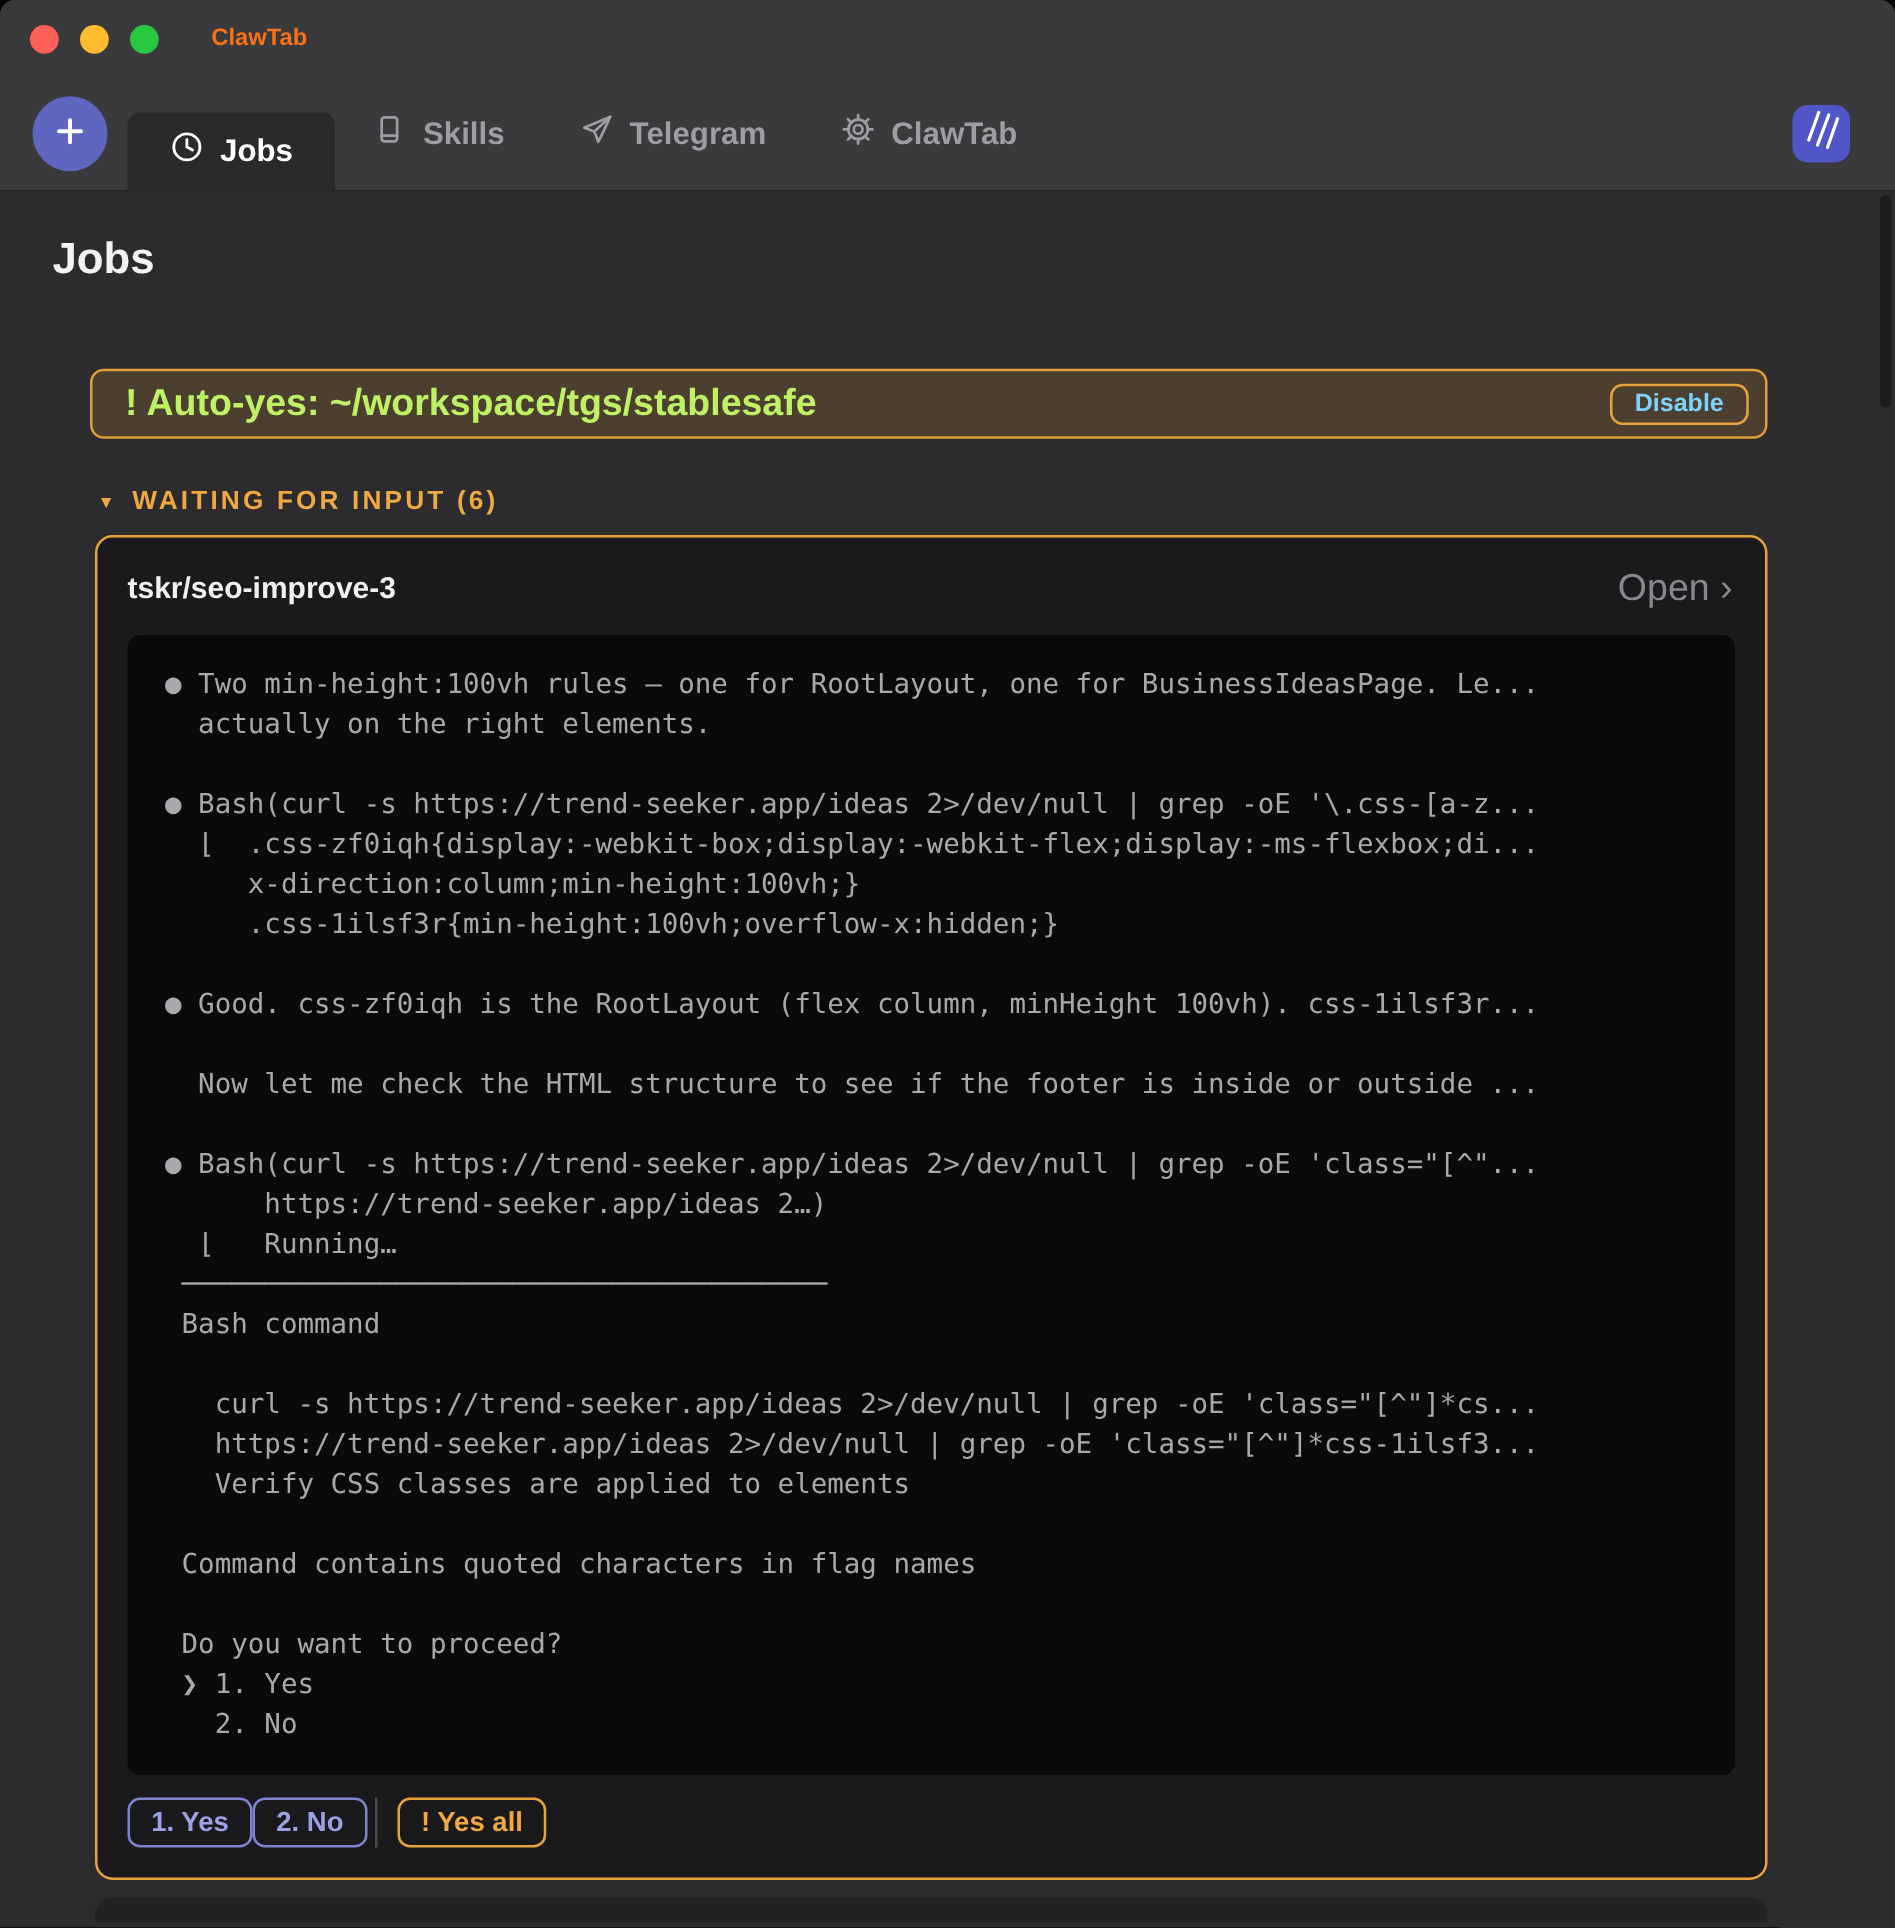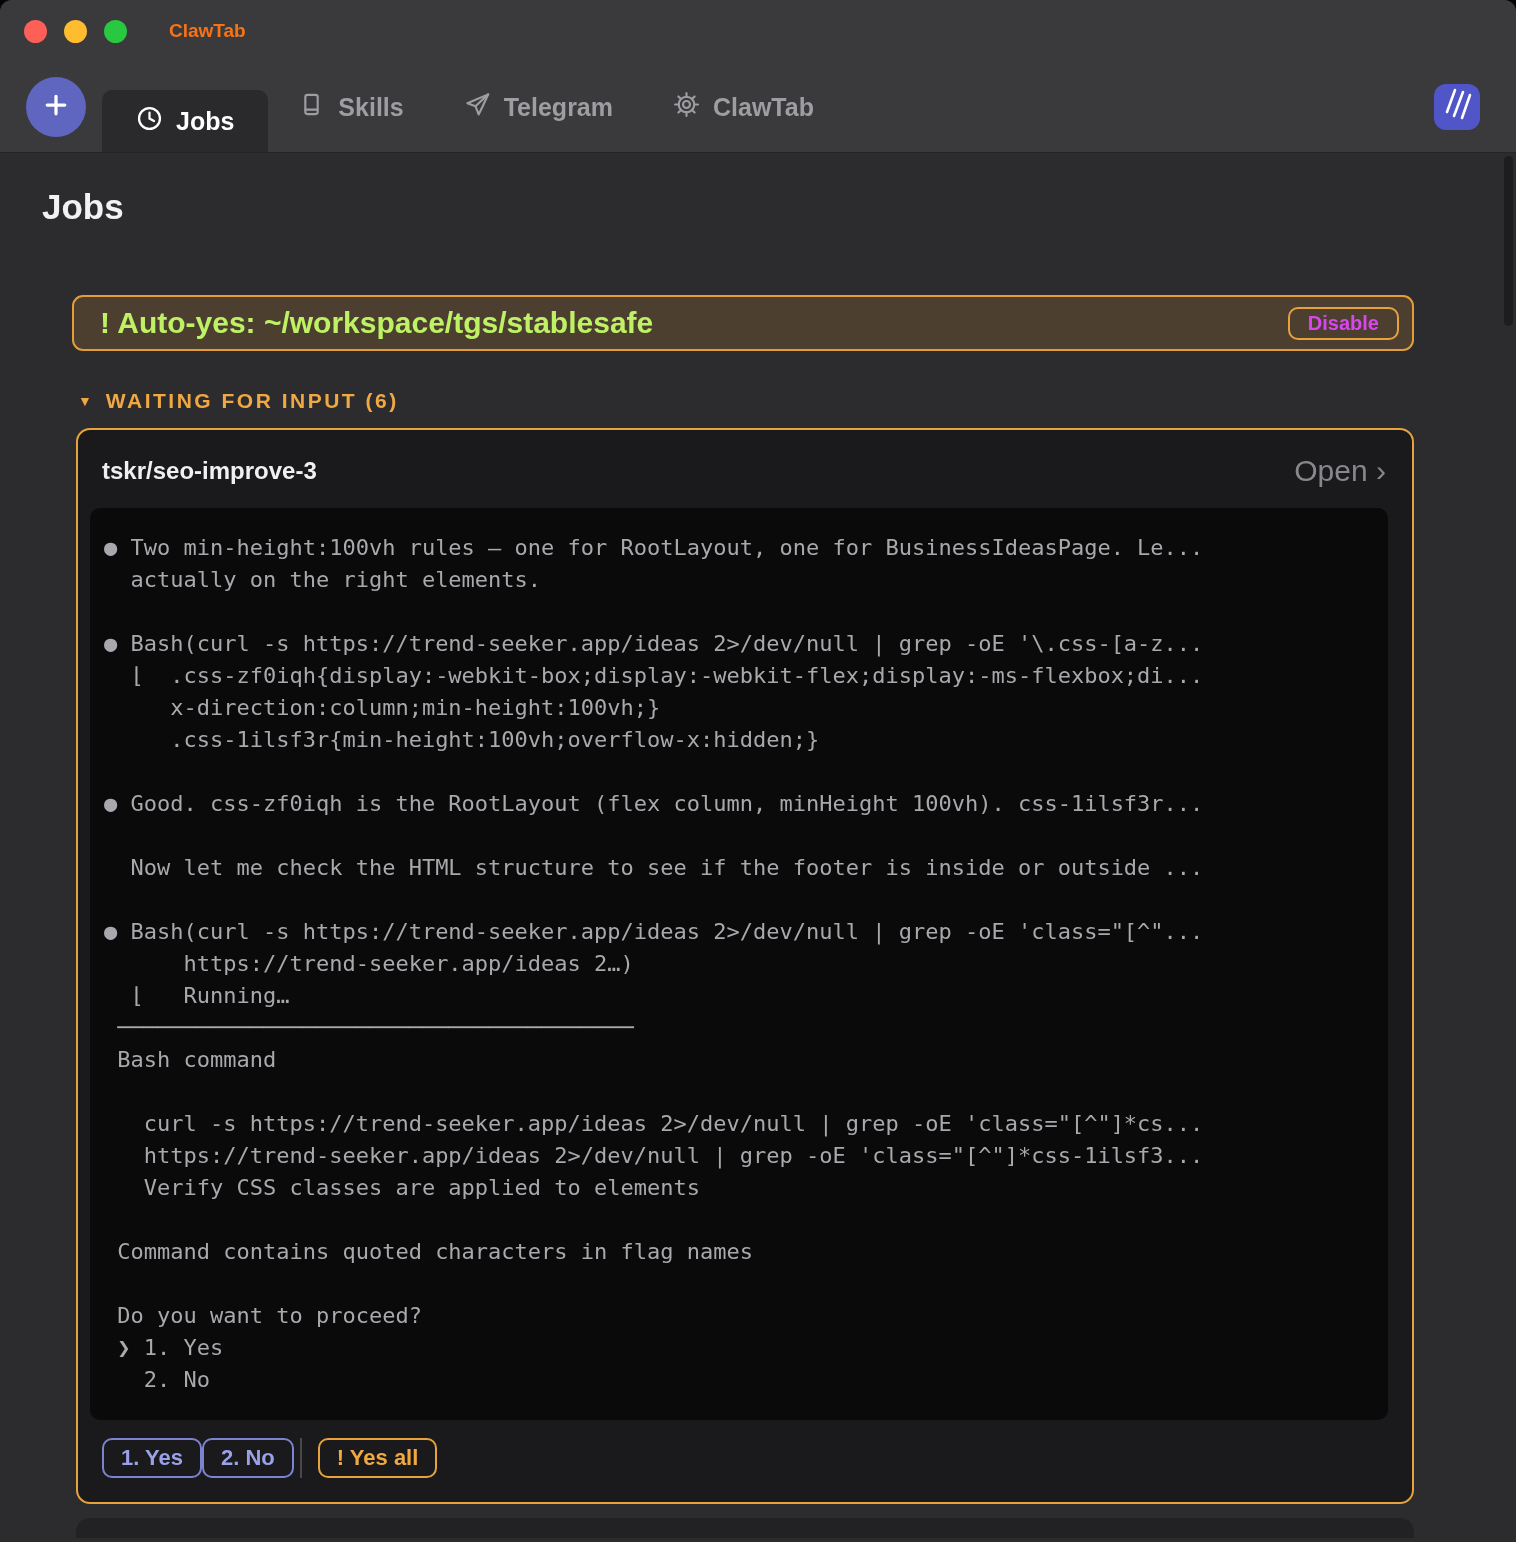--- a/index.html
+++ b/index.html
@@ -30,36 +30,36 @@
   .logo-btn{margin-left:auto;width:46px;height:46px;border-radius:12px;background:#5055c8;
             display:flex;align-items:center;justify-content:center;cursor:pointer;}
 
   
   .page-title{margin:34px 0 0 42px;font-size:35px;font-weight:700;color:#f2f2f4;}
 
   .banner{margin:68px 102px 0 72px;height:52px;border:2px solid #e29d3a;border-radius:11px;
           background:rgba(237,160,55,0.17);display:flex;align-items:center;
           justify-content:space-between;padding:0 13px 0 26px;}
   .banner-text{font-size:30px;font-weight:700;color:#bef264;}
-  .disable-btn{font-size:20px;font-weight:700;color:#d946ef;border:2px solid #e8a23c;
+  .disable-btn{font-size:20px;font-weight:700;color:#7dd3fc;border:2px solid #e8a23c;
                border-radius:10px;padding:3px 18px;background:transparent;cursor:pointer;
                font-family:inherit;}
 
   .section-header{margin:38px 0 0 78px;display:flex;align-items:center;gap:14px;
                   color:#f0a843;font-weight:700;font-size:21px;letter-spacing:2.5px;}
   .collapse-glyph{font-size:14px;letter-spacing:0;}
 
   .card{margin:15px 102px 0 76px;border:2px solid #e8a23c;border-radius:14px;background:#1a1a1c;}
   .card-header{display:flex;justify-content:space-between;align-items:center;
                padding:24px 26px 0 24px;}
   .card-title{font-size:24px;font-weight:700;color:#f0f0f2;}
   .card-open{font-size:30px;color:#87878c;cursor:pointer;}
 
-  .terminal{margin:20px 24px 0 12px;background:#0a0a0a;border-radius:10px;
-            padding:24px 0 24px 14px;overflow:hidden;}
+  .terminal{margin:20px 24px 0 24px;background:#0a0a0a;border-radius:10px;
+            padding:24px 0 24px 30px;overflow:hidden;}
   .terminal pre{margin:0;font-family:"DejaVu Sans Mono","DejaVu Sans",monospace;
                 font-size:22px;line-height:32px;color:#a8a8ad;white-space:pre;}
 
   .actions{display:flex;align-items:center;margin:18px 24px 24px 24px;}
   .action-btn{font-size:22px;font-weight:700;border-radius:10px;padding:5px 17px;
               background:transparent;cursor:pointer;font-family:inherit;}
   .action-btn.indigo{color:#9aa1e6;border:2px solid #7d84cf;}
   .action-btn.orange{color:#f0a843;border:2px solid #e8a23c;margin-left:10px;}
   .action-divider{width:2px;height:40px;background:#48484c;margin:0 6px;}
 

